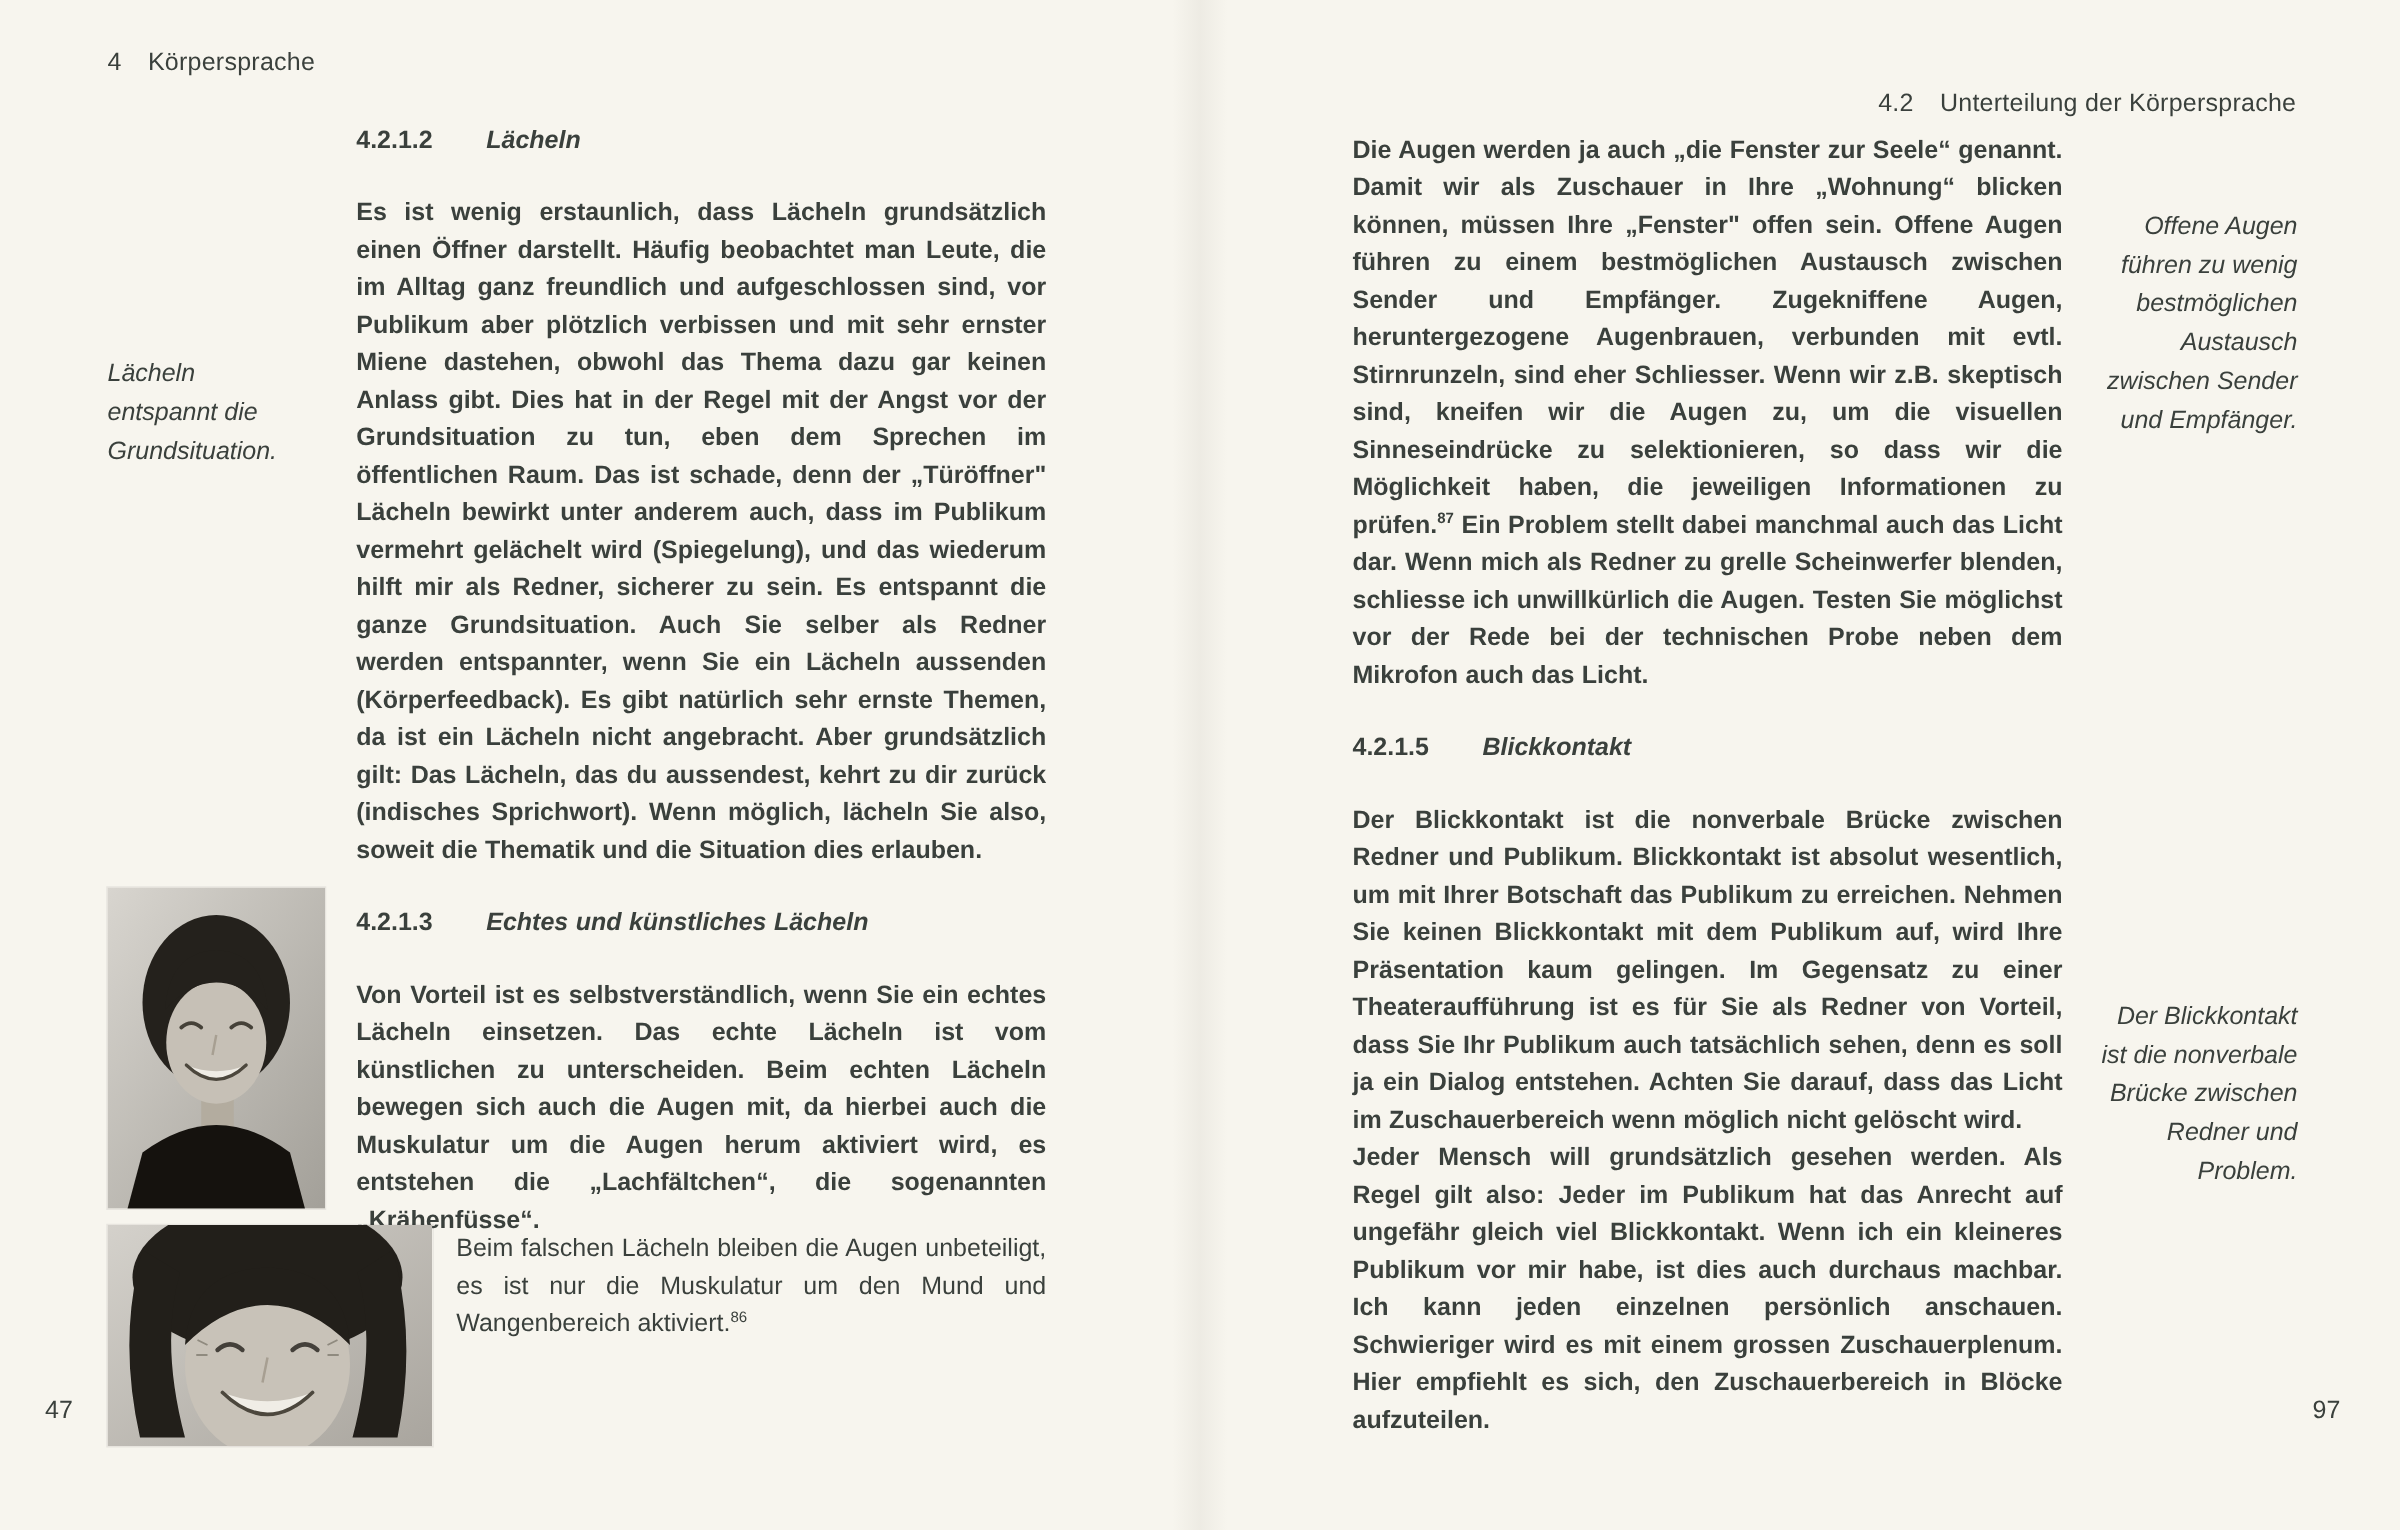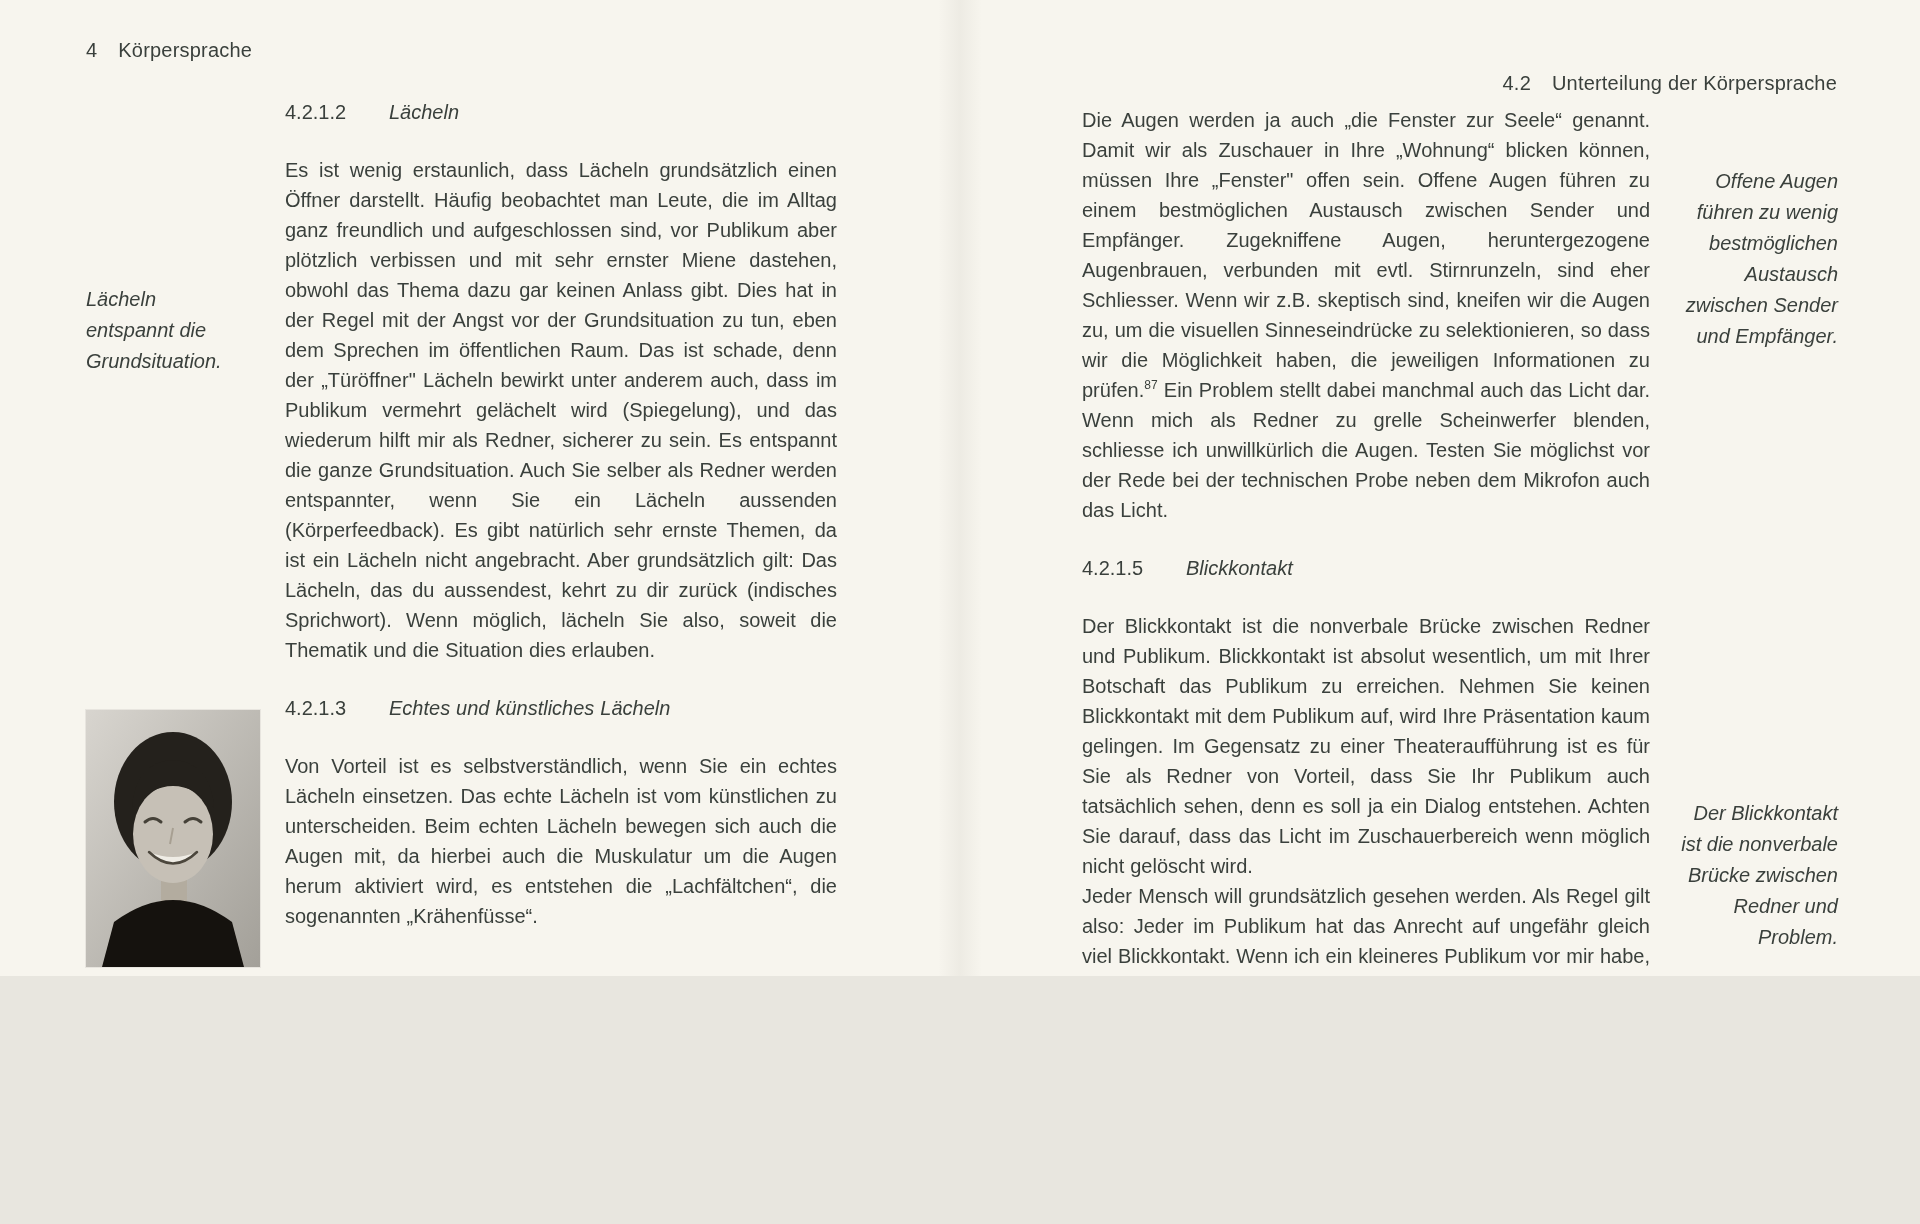--- a/index.html
+++ b/index.html
@@ -1,33 +1,33 @@
 <!DOCTYPE html>
 <html lang="de"><head>
 <meta charset="utf-8">
 <style>
   html,body { margin:0; padding:0; background:#e8e6df; }
   .spread {
     position:relative;
-    width:1920px; height:976px;
+    width:1920px; height:1224px;
     background:#f7f5ee;
     color:#3a403c;
     font-family:"Liberation Sans","DejaVu Sans",sans-serif;
     overflow:hidden;
   }
   .gutter {
     position:absolute; left:938px; top:0; width:44px; height:100%;
     background:linear-gradient(90deg, rgba(110,105,90,0) 0%, rgba(110,105,90,0.07) 50%, rgba(110,105,90,0) 100%);
   }
   .hdr { position:absolute; font-size:20px; line-height:24px; letter-spacing:0.2px; }
   .hdr-left { left:86px; top:38px; }
   .hdr-right { right:83px; top:44px;margin-top:27px; }
   .hdr .hnum { margin-right:21px; }
   .col { position:absolute; font-size:20px; line-height:30px; text-align:justify;
-         hyphens:auto; -webkit-hyphens:auto; word-spacing:0.02em; }
+         hyphens:auto; -webkit-hyphens:auto; word-spacing:0.02em;font-weight:bold; }
   .col-left  { left:285px;  top:99px;  width:552px; }
   .col-right { left:1082px; top:105px; width:568px; }
   .col p { margin:0 0 30px 0; }
   .col p.mb0 { margin-bottom:0; }
   .sec { margin:0 0 30px 0; font-size:20px; line-height:26px; text-align:left; }
   .sec .snum { display:inline-block; min-width:104px; }
   .sec .sttl { font-style:italic; }
   .margin-note {
     position:absolute; font-style:italic; font-size:20px; line-height:31px;
     white-space:pre-line;

